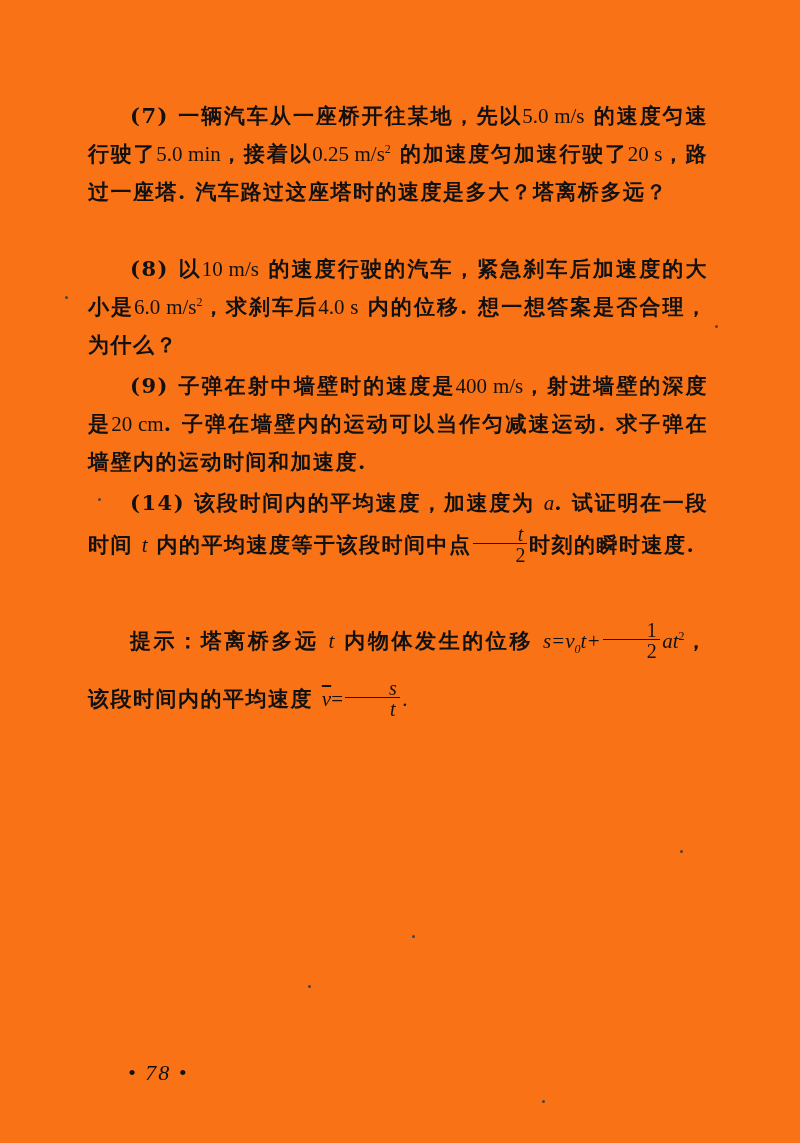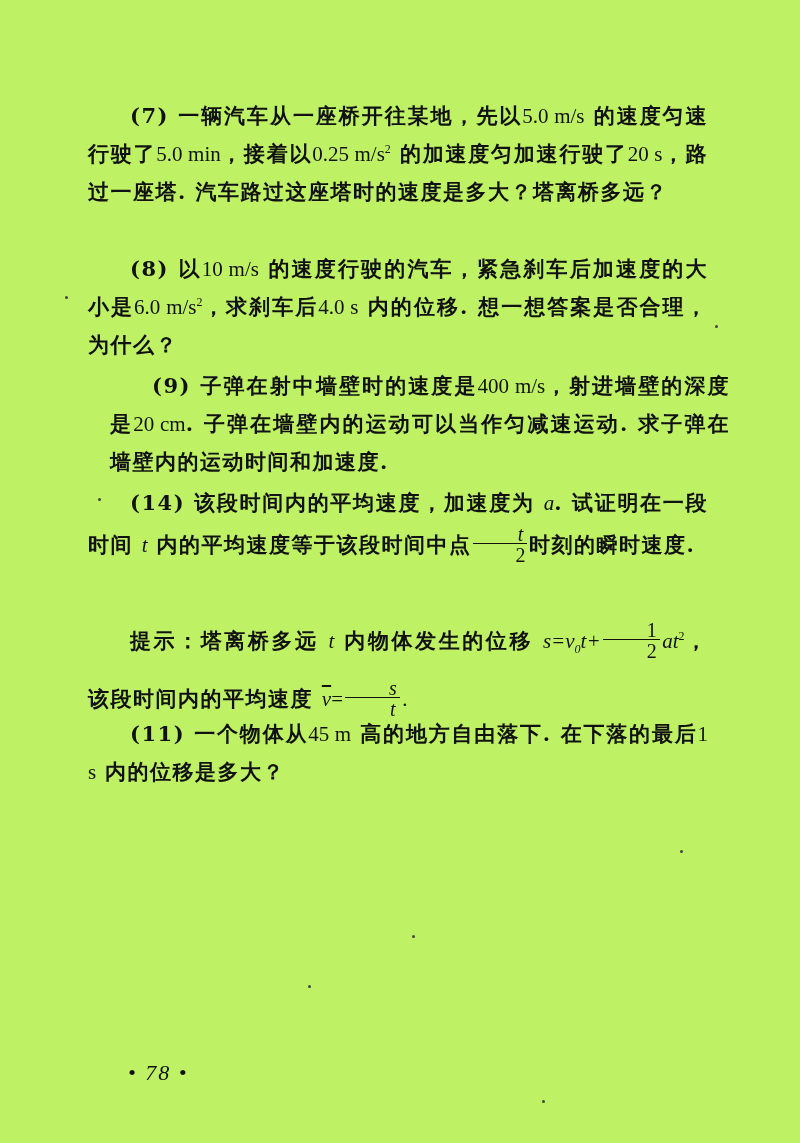--- a/index.html
+++ b/index.html
@@ -12,21 +12,21 @@
       height: 1143px;
       position: relative;
       overflow: hidden;
       font-family: "DejaVu Serif", "Liberation Serif", serif;
       color: #111111;
     }
     .page {
       position: absolute;
       left: 0; top: 0;
       width: 800px; height: 1143px;
-      background: #bef264;
+      background: #f97316;
     }
     .para {
       position: absolute;
       left: 88px;
       width: 620px;
       font-size: 21px;
       line-height: 38px;
       font-weight: bold;
       letter-spacing: 1.5px;
       text-align: justify;
@@ -79,47 +79,41 @@
     <span>的加速度匀加速行驶了</span><span class="latin">20 s</span><span>，路过一座塔. 汽车路过这座塔时的速度是多大？塔离桥多远？</span>
   </div>
 
   <div class="para indent" style="top:250px;">
     <span>(8)</span>
     <span>以</span><span class="latin">10 m/s</span>
     <span>的速度行驶的汽车，紧急刹车后加速度的大小是</span><span class="latin">6.0 m/s</span><sup class="latin">2</sup><span>，求刹车后</span><span class="latin">4.0 s</span>
     <span>内的位移. 想一想答案是否合理，为什么？</span>
   </div>
 
-  <div class="para indent" style="top:367px;margin-left:22px;">
+  <div class="para indent" style="top:367px;">
     <span>(9)</span>
     <span>子弹在射中墙壁时的速度是</span><span class="latin">400 m/s</span><span>，射进墙壁的深度是</span><span class="latin">20 cm</span><span>. 子弹在墙壁内的运动可以当作匀减速运动. 求子弹在墙壁内的运动时间和加速度.</span>
   </div>
 
   <div class="para indent" style="top:482px; line-height:42px;">
     <span>(14)</span>
     <span>该段时间内的平均速度，加速度为</span>
     <span class="latin ital">a</span><span>. 试证明在一段时间</span>
     <span class="latin ital">t</span>
     <span>内的平均速度等于该段时间中点</span><span class="frac"><span class="num ital">t</span><span class="den">2</span></span><span>时刻的瞬时速度.</span>
   </div>
 
   <div class="para indent" style="top:612px; line-height:58px;">
     <span>提示：</span><span>塔离桥多远</span>
     <span class="latin ital">t</span>
     <span>内物体发生的位移</span>
     <span class="latin ital"><span>s</span><span>=</span><span>v</span><sub>0</sub><span>t</span><span>+</span></span><span class="frac"><span class="num">1</span><span class="den">2</span></span><span class="latin ital">at</span><sup class="latin">2</sup><span>，该段时间内的平均速度</span>
     <span class="latin ital overline">v</span><span class="latin">=</span><span class="frac"><span class="num ital">s</span><span class="den ital">t</span></span><span class="latin">.</span>
   </div>
 
-  <div class="para indent" style="top:715px;">
-    <span>(11)</span>
-    <span>一个物体从</span><span class="latin">45 m</span>
-    <span>高的地方自由落下. 在下落的最后</span><span class="latin">1 s</span>
-    <span>内的位移是多大？</span>
-  </div>
 
   <div class="page-number">• 78 •</div>
 
   <div class="speck" style="left:65px;top:296px;"></div>
   <div class="speck" style="left:715px;top:325px;"></div>
   <div class="speck" style="left:98px;top:498px;"></div>
   <div class="speck" style="left:412px;top:935px;"></div>
   <div class="speck" style="left:542px;top:1100px;"></div>
   <div class="speck" style="left:680px;top:850px;"></div>
   <div class="speck" style="left:308px;top:985px;"></div>

